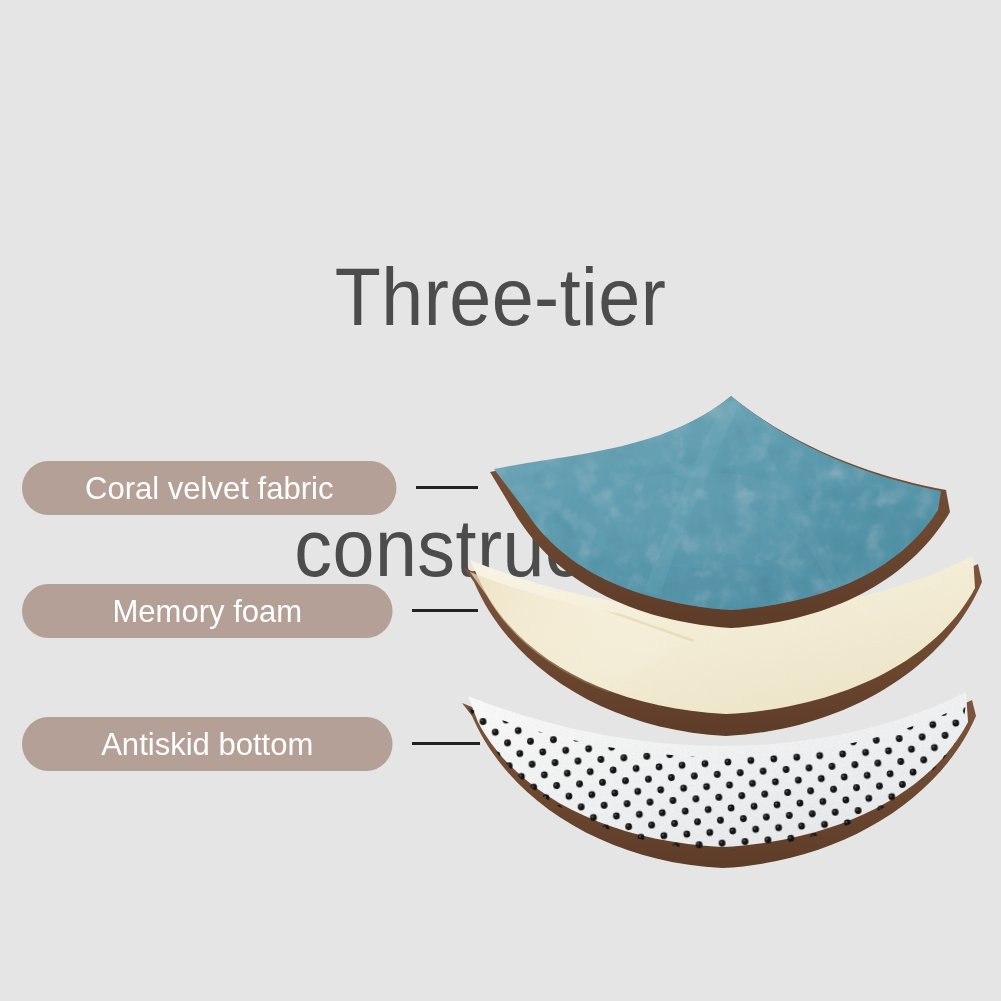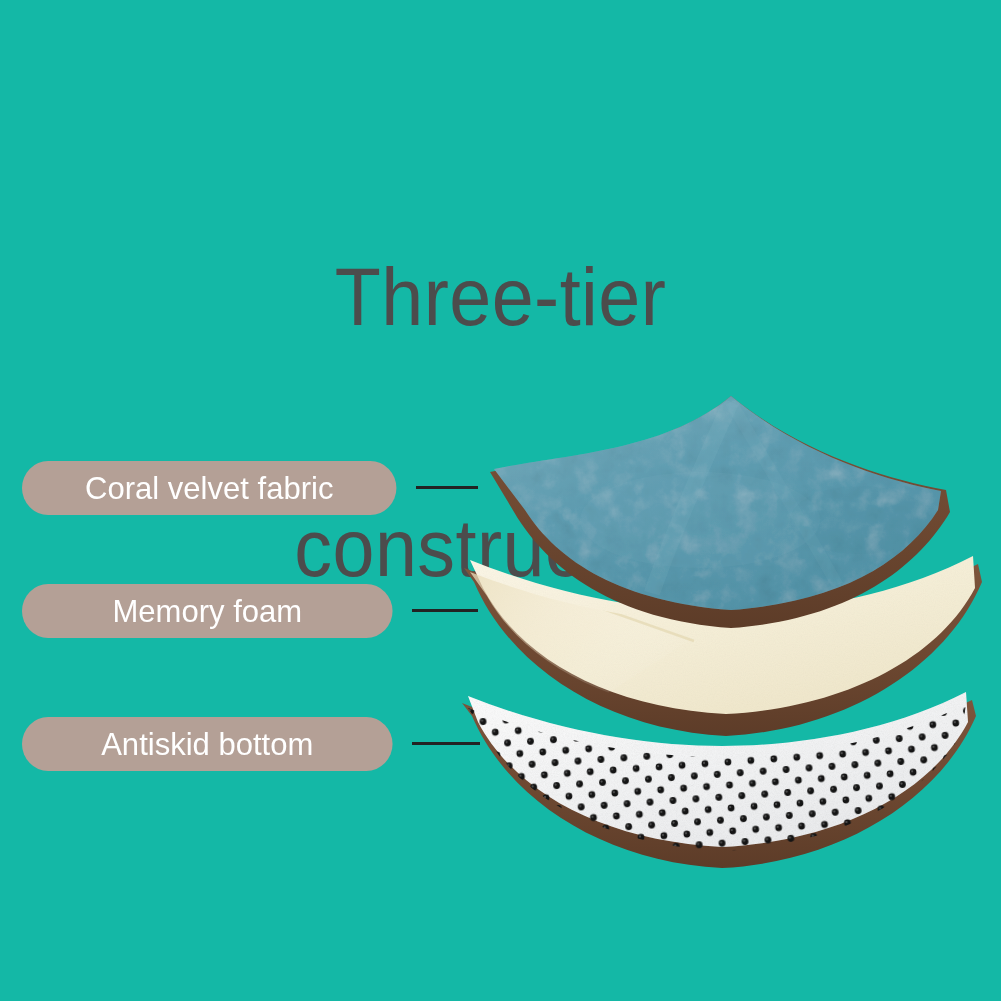--- a/index.html
+++ b/index.html
@@ -8,21 +8,21 @@
     padding: 0;
     background: #ffffff;
   }
   body {
     font-family: "Liberation Sans", sans-serif;
   }
   #page {
     position: relative;
     width: 1001px;
     height: 1001px;
-    background: #14b8a6;
+    background: #e5e5e5;
     overflow: hidden;
   }
 
   
   #title-block {
     position: absolute;
     left: 0;
     top: 88px;
     width: 1001px;
     text-align: center;

